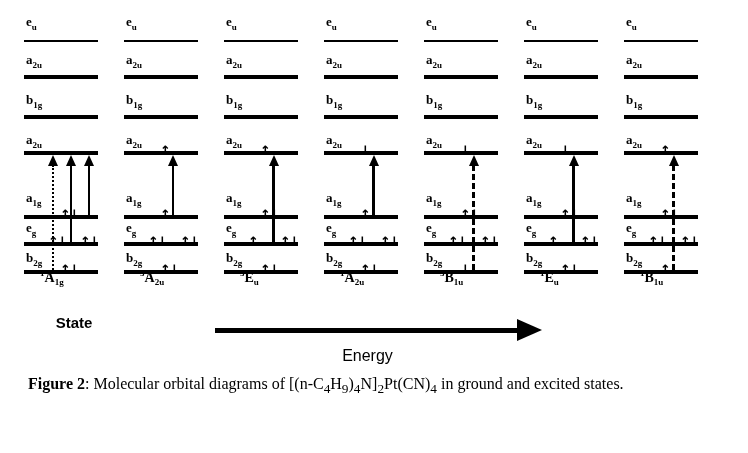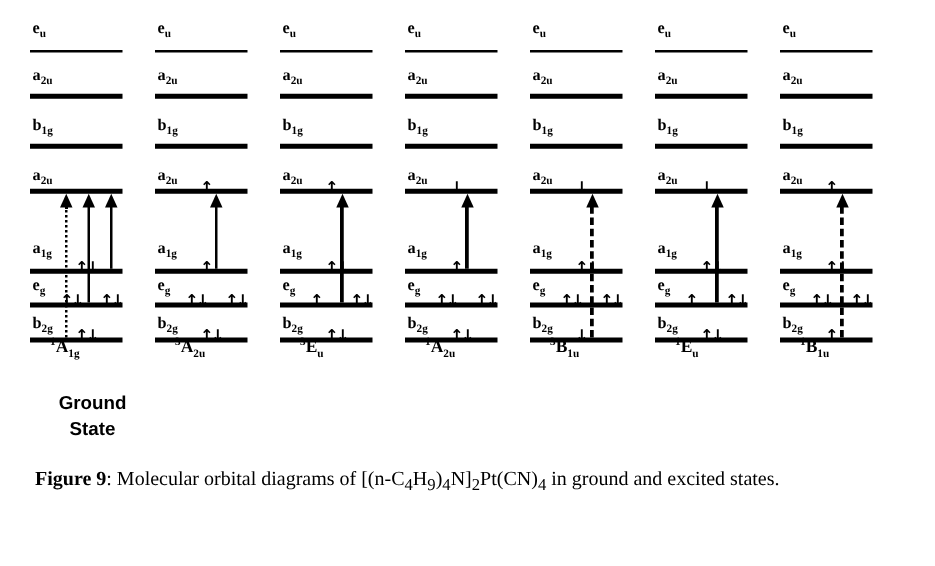--- a/index.html
+++ b/index.html
@@ -200,19 +200,23 @@
         <div class="elec" style="left: 24px; top: 220px;">↑↓</div>
         <div class="elec" style="left: 56px; top: 220px;">↑↓</div>
         <div class="elec" style="left: 36px; top: 248px;">↑</div>
         <div class="shaft" style="left: 48px; top: 153px; height: 105px; border-left: 3px dashed rgb(0, 0, 0);"></div>
         <div class="head" style="left: 44.5px; top: 143px;"></div>
         <div class="state"><sup>1</sup>B<sub>1u</sub></div>
       </div>
     </div>
 
   <div class="ground">
-    <div>Ground</div>
     <div>State</div>
   </div>
 
-
-  <div class="caption"><b>Figure 9</b><span>: Molecular orbital diagrams of [(n-C<sub>4</sub>H<sub>9</sub>)<sub>4</sub>N]<sub>2</sub>Pt(CN)<sub>4</sub> in ground and excited states.</span></div>
+  <div class="energy-wrap">
+    <div class="energy-shaft"></div>
+    <div class="energy-head"></div>
+    <div class="energy-label">Energy</div>
+  </div>
+
+  <div class="caption"><b>Figure 2</b><span>: Molecular orbital diagrams of [(n-C<sub>4</sub>H<sub>9</sub>)<sub>4</sub>N]<sub>2</sub>Pt(CN)<sub>4</sub> in ground and excited states.</span></div>
 </div>
 
 </body></html>

